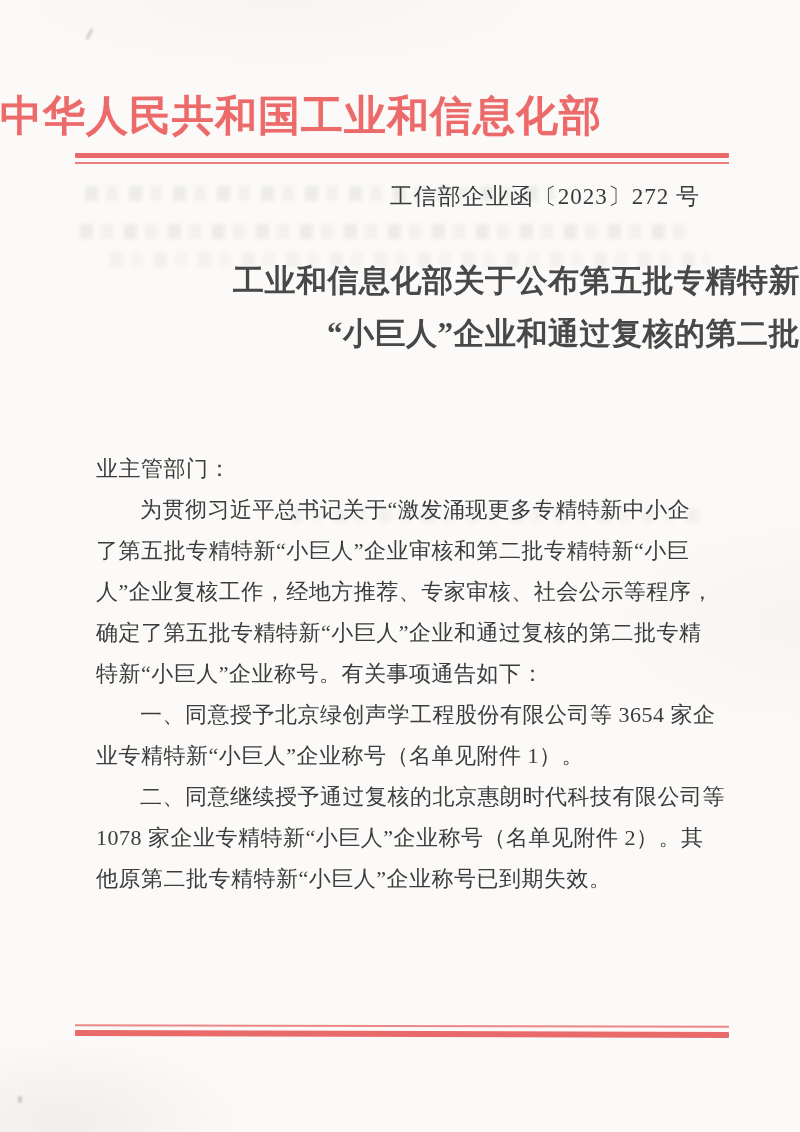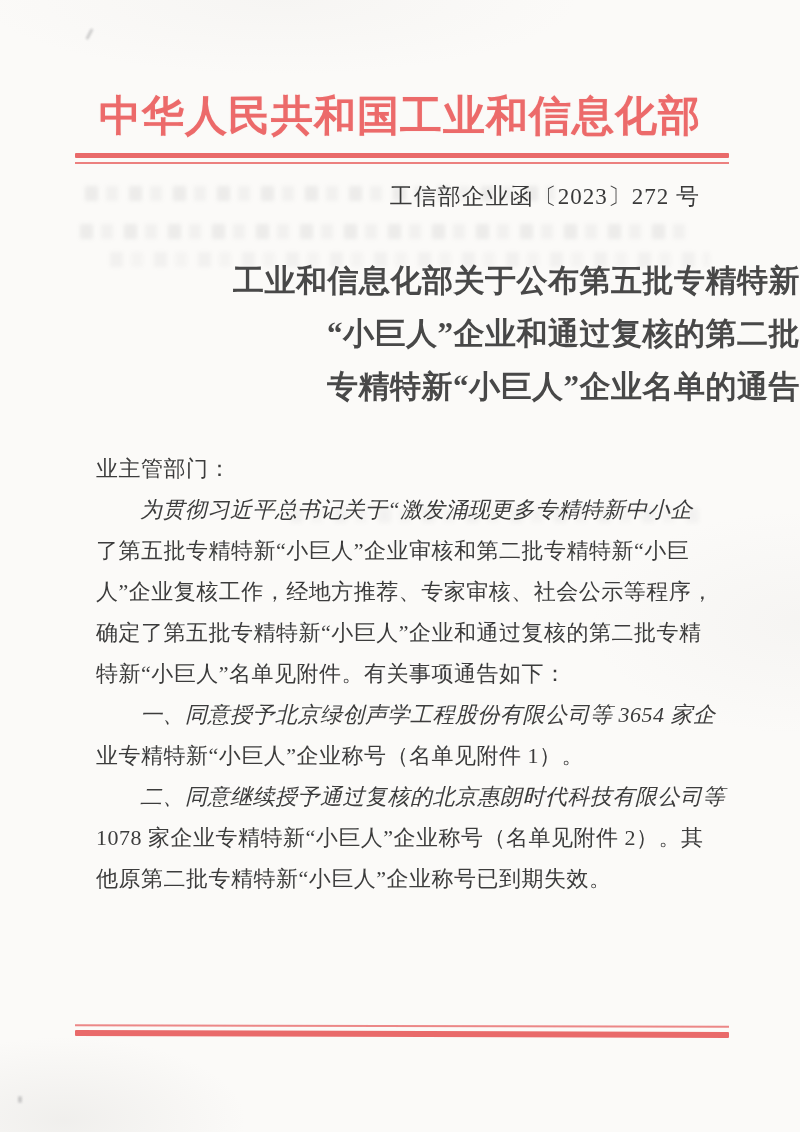--- a/index.html
+++ b/index.html
@@ -20,21 +20,20 @@
     width:800px;height:1132px;
     overflow:hidden;
     background:
       radial-gradient(ellipse 260px 120px at 8% 99%, rgba(190,188,184,0.18), transparent 70%),
       radial-gradient(ellipse 300px 160px at 100% 55%, rgba(200,198,195,0.10), transparent 70%),
       radial-gradient(ellipse 400px 100px at 35% 0%, rgba(205,203,200,0.10), transparent 75%),
       var(--paper);
   }
   .ministry{
     position:absolute; top:88px; left:0; width:100%;
-    text-align:center;
     font-size:42px; font-weight:bold;
     letter-spacing:1px;
     color:var(--accent);
     text-shadow:0 0 1px rgba(236,106,106,0.35);
     white-space:nowrap;
   }
   .rule-top{position:absolute; left:75px; top:153px; width:654px;}
   .rule-top .bar-thick{height:5px; background:var(--rule); border-radius:1px;}
   .rule-top .bar-thin{height:2px; background:var(--rule); opacity:0.85; margin-top:4px;}
   .doc-num{
@@ -48,21 +47,21 @@
     font-size:31px; font-weight:bold; color:var(--title-text);
     line-height:53px; letter-spacing:0.5px;
     white-space:nowrap;
   }
   .nbody{
     position:absolute; left:96px; top:448px; width:636px;
     font-size:22px; color:var(--body-text);
     letter-spacing:0.5px;
   }
   .bline{height:41px; line-height:41px; white-space:nowrap;}
-  .bline.ind{padding-left:44px;font-style:italic;}
+  .bline.ind{padding-left:44px;}
   .rule-bottom{position:absolute; left:75px; top:1025px; width:654px;}
   .rule-bottom .bar-thin{height:2px; background:var(--rule); opacity:0.8; transform:rotate(0.12deg);}
   .rule-bottom .bar-thick{height:6px; background:var(--rule); margin-top:4px; transform:rotate(0.18deg); border-radius:1px;}
   
   .ghost{
     position:absolute; height:15px;
     background:repeating-linear-gradient(90deg,
       rgba(130,130,132,0.22) 0px, rgba(130,130,132,0.22) 13px,
       transparent 13px, transparent 21px,
       rgba(130,130,132,0.14) 21px, rgba(130,130,132,0.14) 33px,
@@ -95,32 +94,31 @@
   <div class="ghost g1"></div>
 
   <div class="doc-num">工信部企业函〔2023〕272 号</div>
 
   <div class="ghost g2"></div>
   <div class="ghost g3"></div>
 
   <div class="title">
     <div>工业和信息化部关于公布第五批专精特新</div>
     <div>“小巨人”企业和通过复核的第二批</div>
-    <div>专精特新“小巨人”企业名单的通告</div>
   </div>
 
   <div class="ghost g4"></div>
 
   <div class="nbody">
       <div class="bline">业主管部门：</div>
       <div class="bline ind">为贯彻习近平总书记关于“激发涌现更多专精特新中小企</div>
       <div class="bline">了第五批专精特新“小巨人”企业审核和第二批专精特新“小巨</div>
       <div class="bline">人”企业复核工作，经地方推荐、专家审核、社会公示等程序，</div>
       <div class="bline">确定了第五批专精特新“小巨人”企业和通过复核的第二批专精</div>
-      <div class="bline">特新“小巨人”名单见附件。有关事项通告如下：</div>
+      <div class="bline">特新“小巨人”企业称号。有关事项通告如下：</div>
       <div class="bline ind">一、同意授予北京绿创声学工程股份有限公司等 3654 家企</div>
       <div class="bline">业专精特新“小巨人”企业称号（名单见附件 1）。</div>
       <div class="bline ind">二、同意继续授予通过复核的北京惠朗时代科技有限公司等</div>
       <div class="bline">1078 家企业专精特新“小巨人”企业称号（名单见附件 2）。其</div>
       <div class="bline">他原第二批专精特新“小巨人”企业称号已到期失效。</div>
     </div>
 
   <div class="rule-bottom">
     <div class="bar-thin"></div>
     <div class="bar-thick"></div>

